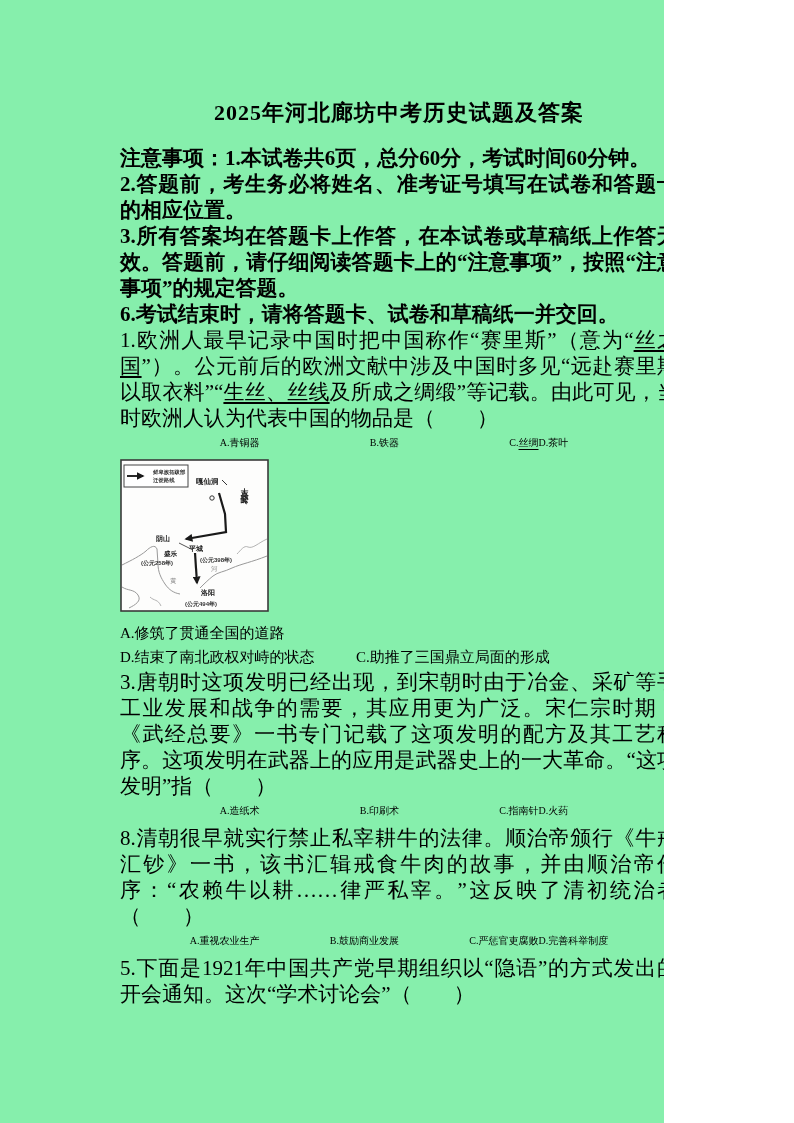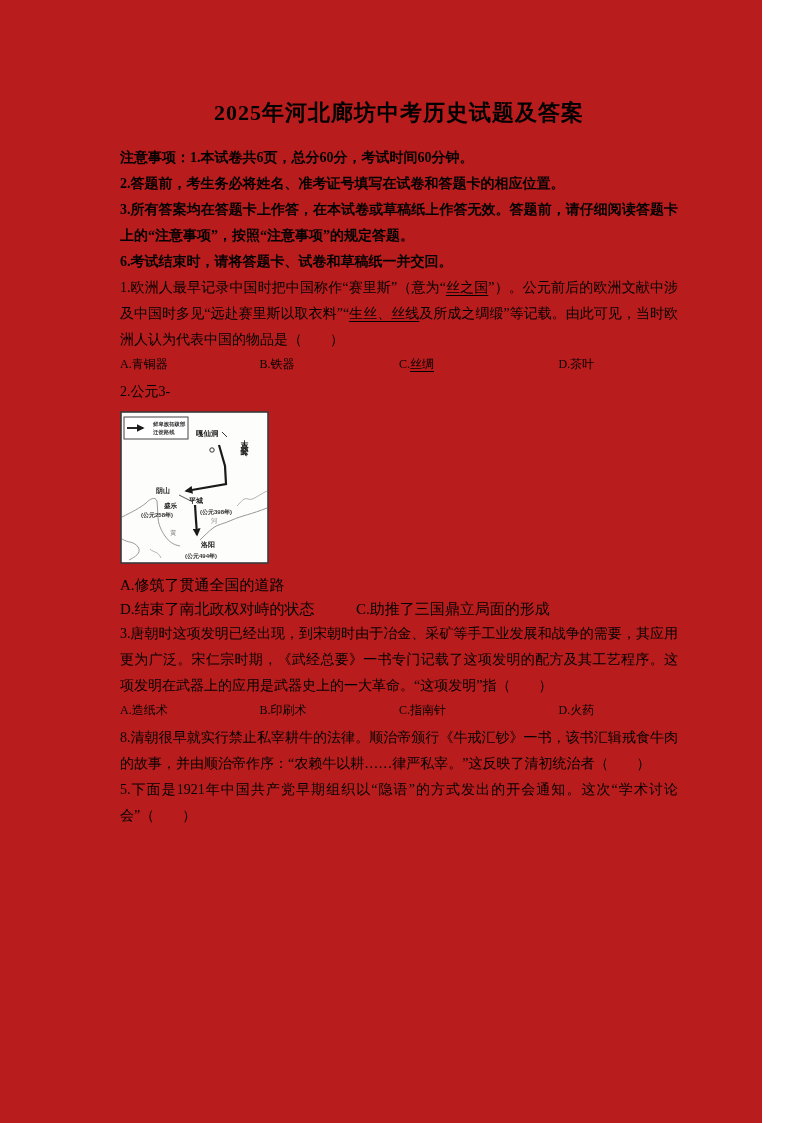--- a/index.html
+++ b/index.html
@@ -1,41 +1,41 @@
 <!DOCTYPE html>
 <html><head>
 <meta charset="utf-8">
 <style>
   html,body{margin:0;padding:0;background:#fff;}
   .page{
     position:relative;
-    width:762px;height:1123px;
-    background:#b91c1c;
+    width:664px;height:1123px;
+    background:#86efac;
     font-family:"Liberation Serif",serif;
     color:#000;
     overflow:hidden;
   }
   .content{
     position:absolute;
     left:120px;top:98px;
     width:558px;
   }
   .title{
     text-align:center;
     font-size:22px;
     font-weight:700;
     margin:0 0 17px 0;
     letter-spacing:1px;
   }
-  p{margin:0;font-size:14px;line-height:26px;text-align:justify;}
+  p{margin:0;font-size:21px;line-height:26px;text-align:justify;}
   .bold{font-weight:700;}
   .ul{text-decoration:underline;text-underline-offset:3px;}
-  .opts{display:flex;font-size:12px;line-height:21px;margin:1px 0 4px 0;}
+  .opts{display:flex;font-size:10px;line-height:21px;margin:1px 0 4px 0;text-align:right;}
   .opts-4 .opt{flex:0 0 25%;}
-  .opts-4 .opt:last-child{flex:0 0 auto;margin-left:20px;}
+  .opts-4 .opt:last-child{flex:0 0 auto;}
   .opts-2{display:flex;font-size:15px;line-height:24px;gap:40px;}
   .opts-2 .opt:first-child{flex:0 0 196px;}
   .map-fig{margin:6px 0 8px 0;width:150px;height:154px;}
   .map-fig svg{display:block;}
   .mtxt{font-family:"Liberation Sans",sans-serif;font-weight:700;fill:#222;}
   .mtxt-sm{font-family:"Liberation Sans",sans-serif;font-weight:700;fill:#333;}
   .mtxt-riv{font-family:"Liberation Sans",sans-serif;fill:#8a8a8a;}
   .vtext{
     font-family:"Liberation Sans",sans-serif;font-weight:700;fill:#222;
     writing-mode:vertical-rl;text-orientation:upright;letter-spacing:3px;
@@ -57,21 +57,20 @@
 
     <p><span>1.欧洲人最早记录中国时把中国称作“赛里斯”（意为“</span><span class="ul">丝之国</span><span>”）。公元前后的欧洲文献中涉及中国时多见“远赴赛里斯以取衣料”“</span><span class="ul">生丝、丝线</span><span>及所成之绸缎”等记载。由此可见，当时欧洲人认为代表中国的物品是（　　）</span></p>
 
     <div class="opts opts-4">
       <span class="opt">A.青铜器</span>
       <span class="opt">B.铁器</span>
       <span class="opt"><span>C.</span><span class="ul">丝绸</span></span>
       <span class="opt">D.茶叶</span>
     </div>
 
-    <p>2.公元3-</p>
 
     <div class="map-fig">
       <svg width="150" height="154" viewBox="0 0 150 154" xmlns="http://www.w3.org/2000/svg">
         <defs>
           <marker id="arrow" viewBox="0 0 10 10" refX="8" refY="5" markerWidth="8" markerHeight="8" orient="auto" markerUnits="userSpaceOnUse">
             <path d="M0,0 L10,5 L0,10 z" fill="#1a1a1a"></path>
           </marker>
         </defs>
 
         <rect x="1" y="1" width="147" height="151" fill="#fdfdfc" stroke="#3a3a3a" stroke-width="1.6"></rect>
@@ -118,17 +117,23 @@
 
     <p>3.唐朝时这项发明已经出现，到宋朝时由于冶金、采矿等手工业发展和战争的需要，其应用更为广泛。宋仁宗时期，《武经总要》一书专门记载了这项发明的配方及其工艺程序。这项发明在武器上的应用是武器史上的一大革命。“这项发明”指（　　）</p>
     <div class="opts opts-4">
       <span class="opt">A.造纸术</span>
       <span class="opt">B.印刷术</span>
       <span class="opt">C.指南针</span>
       <span class="opt">D.火药</span>
     </div>
 
     <p>8.清朝很早就实行禁止私宰耕牛的法律。顺治帝颁行《牛戒汇钞》一书，该书汇辑戒食牛肉的故事，并由顺治帝作序：“农赖牛以耕……律严私宰。”这反映了清初统治者（　　）</p>
+    <div class="opts opts-4">
+      <span class="opt">A.重视农业生产</span>
+      <span class="opt">B.鼓励商业发展</span>
+      <span class="opt">C.严惩官吏腐败</span>
+      <span class="opt">D.完善科举制度</span>
+    </div>
 
     <p>5.下面是1921年中国共产党早期组织以“隐语”的方式发出的开会通知。这次“学术讨论会”（　　）</p>
 
   </div>
 </div>
 
 </body></html>

